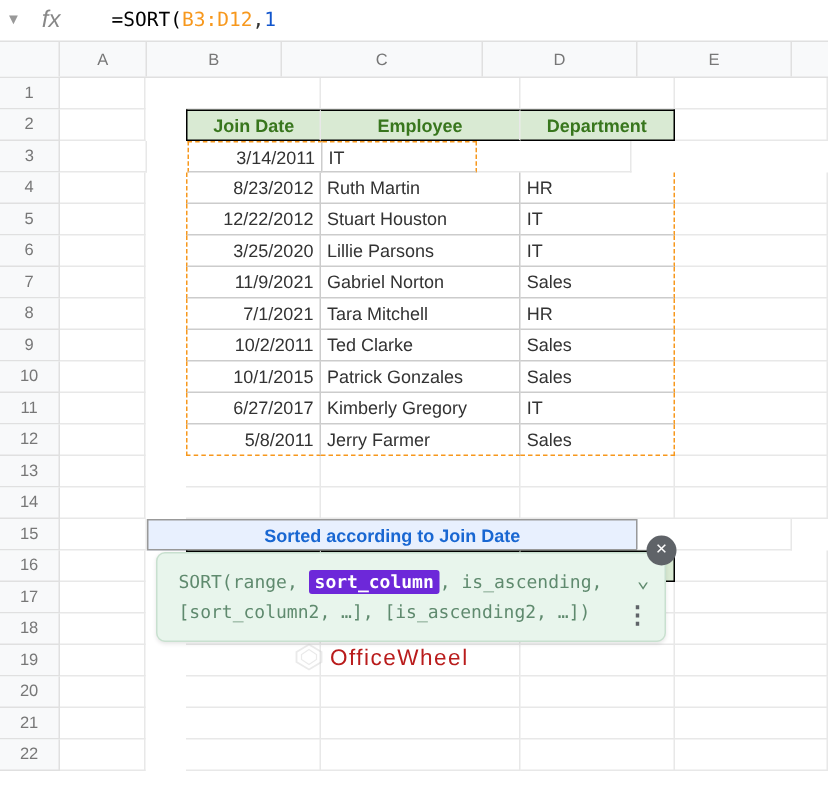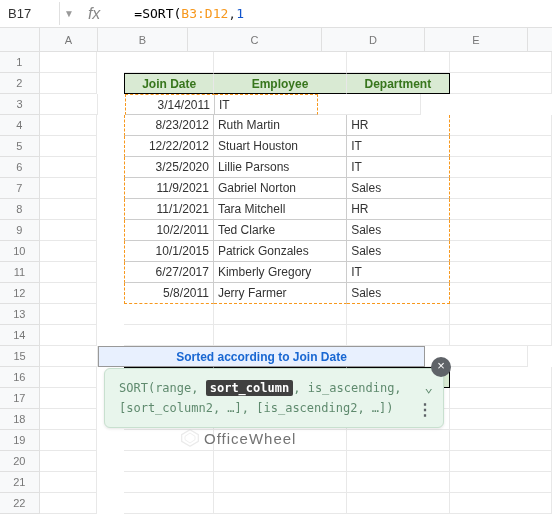--- a/index.html
+++ b/index.html
@@ -52,33 +52,32 @@
   
   .th2-cell { background: #d9ead3; color: #38761d; font-weight: bold; text-align: center; border-bottom: 1px solid #000; border-top: 1px solid #000; }
   .th2-cell.first { border-left: 1px solid #000; }
   .th2-cell.last { border-right: 1px solid #000; }
   
   .active-cell { border: 2px solid #1a73e8 !important; background: #fff; font-family: 'Consolas', monospace; position: relative; z-index: 2; padding: 1px 3px; }
   .active-cell .range { color: #F7981D; }
   
   .tooltip { position: absolute; left: 104px; top: 368px; width: 340px; background: #e8f5ec; border: 1px solid #c8e0cf; border-radius: 6px; padding: 12px 14px; font-family: 'Consolas', monospace; font-size: 12px; color: #5f8a6e; z-index: 5; box-shadow: 0 1px 3px rgba(0,0,0,0.1); }
   .tooltip .fn-name { color: #5f8a6e; }
-  .tooltip .hl { background: #404040; color: #fff; padding: 1px 4px; border-radius: 2px; font-weight: bold; }
+  .tooltip .hl { background: #6d28d9; color: #fff; padding: 1px 4px; border-radius: 2px; font-weight: bold; }
   .tooltip-close { position: absolute; right: -8px; top: -12px; width: 20px; height: 20px; background: #5f6368; color: #fff; border-radius: 50%; text-align: center; line-height: 18px; font-size: 13px; font-family: Arial; cursor: pointer; }
   .tooltip-arrow { position: absolute; right: 10px; top: 10px; color: #5f8a6e; cursor: pointer; font-size: 14px; }
   .tooltip-dots { position: absolute; right: 10px; bottom: 8px; color: #5f6368; cursor: pointer; font-size: 16px; font-weight: bold; }
   
-  .watermark { position: absolute; left: 180px; top: 428px; color: #737373; font-size: 15px; font-weight: 500; letter-spacing: 1px; z-index: 6; display: flex; align-items: center; gap: 4px; }
+  .watermark { position: absolute; left: 196px; top: 428px; color: #b91c1c; font-size: 15px; font-weight: 500; letter-spacing: 1px; z-index: 6; display: flex; align-items: center; gap: 4px; }
   .watermark svg { opacity: 0.4; }
 </style>
 </head>
 <body>
 
 <div class="formula-bar">
-  <div class="cell-ref">B17</div>
   <div class="fx-dropdown">▼</div>
   <div class="fx-label">fx</div>
   <div class="formula-input">
     <span class="eq">=SORT(</span><span class="range">B3:D12</span><span>,</span><span class="num">1</span>
   </div>
 </div>
 
 <div class="sheet">
 
   <div class="col-headers">
@@ -145,21 +144,21 @@
         <div class="row-h">7</div>
         <div class="cell c-A"></div>
         <div class="cell c-B data-cell first date-cell dash-left">11/9/2021</div>
         <div class="cell c-C data-cell">Gabriel Norton</div>
         <div class="cell c-D data-cell dash-right">Sales</div>
         <div class="cell c-E"></div>
       </div>
     <div class="row">
         <div class="row-h">8</div>
         <div class="cell c-A"></div>
-        <div class="cell c-B data-cell first date-cell dash-left">11/1/2021</div>
+        <div class="cell c-B data-cell first date-cell dash-left">7/1/2021</div>
         <div class="cell c-C data-cell">Tara Mitchell</div>
         <div class="cell c-D data-cell dash-right">HR</div>
         <div class="cell c-E"></div>
       </div>
     <div class="row">
         <div class="row-h">9</div>
         <div class="cell c-A"></div>
         <div class="cell c-B data-cell first date-cell dash-left">10/2/2011</div>
         <div class="cell c-C data-cell">Ted Clarke</div>
         <div class="cell c-D data-cell dash-right">Sales</div>

